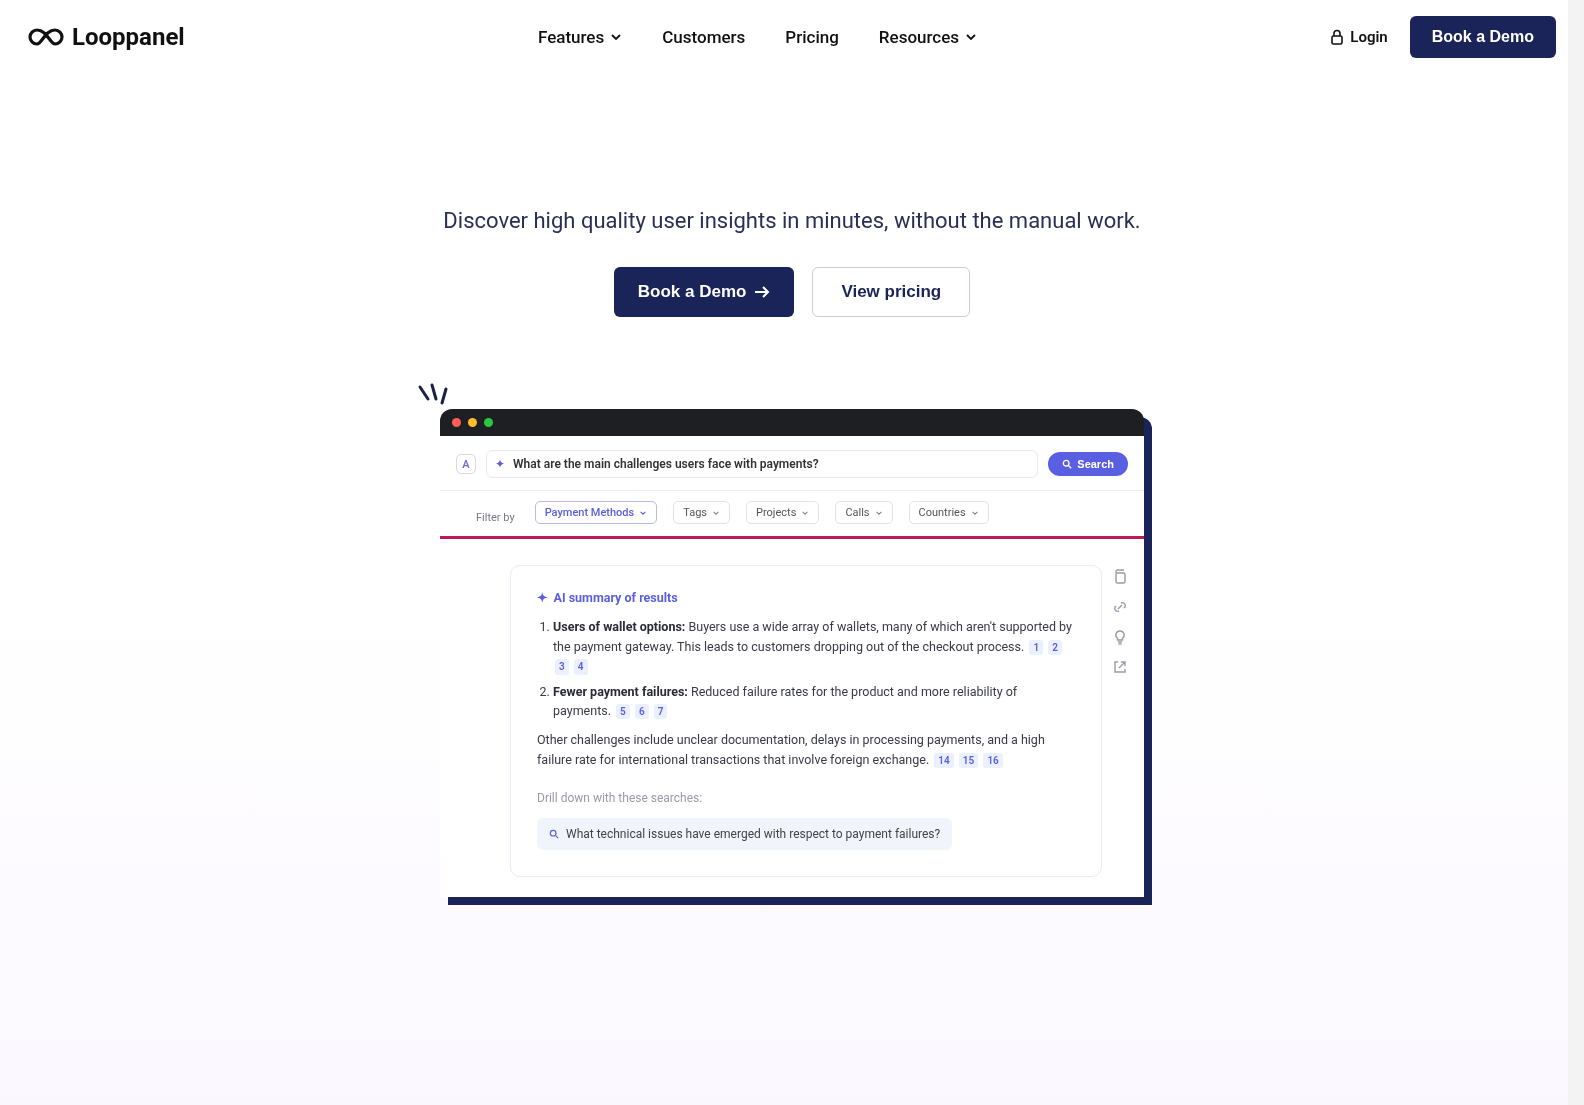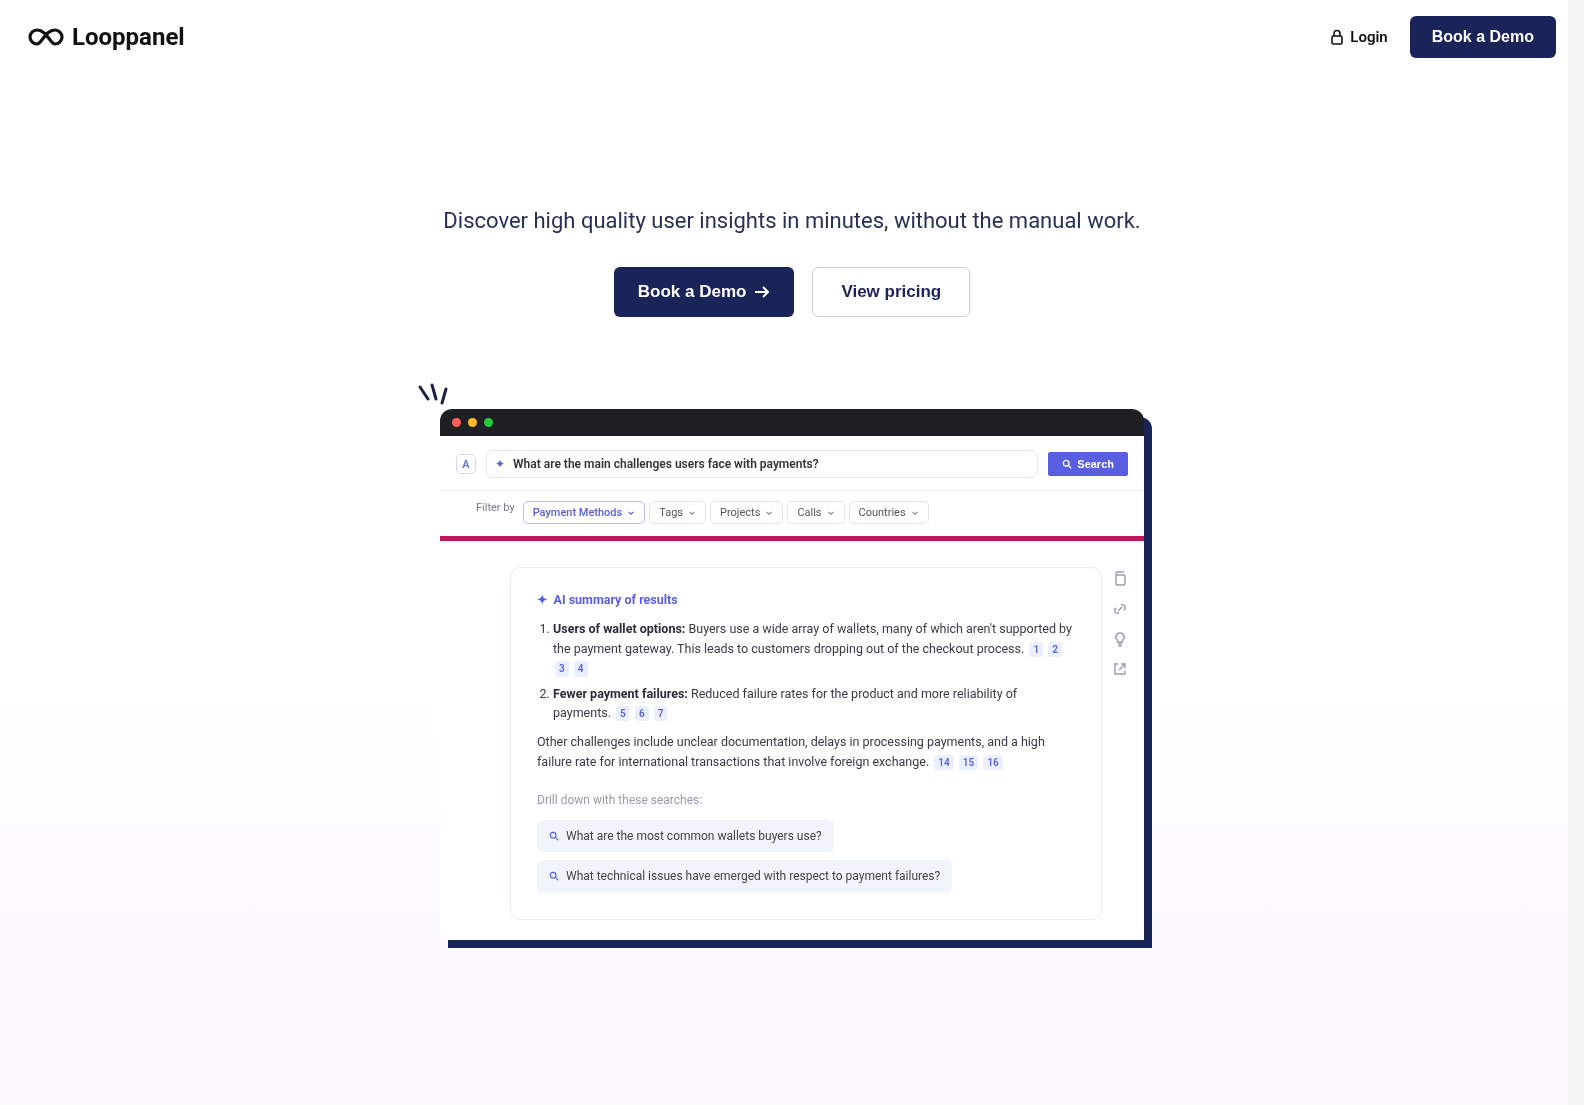--- a/index.html
+++ b/index.html
@@ -59,24 +59,24 @@
 .dot { width:9px; height:9px; border-radius:50%; }
 .dot.r{background:#ff5f56;} .dot.y{background:#ffbd2e;} .dot.g{background:#27c93f;}
 .app { background:#fff; font-size:12px; color:#333; }
 
 
 .app-top { display:flex; align-items:center; gap:10px; padding:14px 16px 12px; border-bottom:1px solid #eee; }
 .a-chip { width:20px; height:20px; border:1px solid #d8d8e8; border-radius:5px; display:flex; align-items:center; justify-content:center; font-size:11px; font-weight:600; color:#6b6fd6; }
 .search-row { flex:1; display:flex; align-items:center; gap:8px; border:1px solid #e8e8f4; border-radius:6px; padding:6px 8px; }
 .sparkle-small { color:#5a5ee0; font-size:12px; }
 .search-row .query { font-weight:600; color:#333; font-size:12px; }
-.search-btn { background:#5a5ee0; color:#fff; border:none; border-radius:2px; padding:6px 14px; font-size:11px; font-weight:600; display:flex; align-items:center; gap:5px; cursor:pointer; }
-
-
-.filters { display:flex; align-items:flex-start; gap:4px; padding:10px 18px 12px 36px; border-bottom:5px solid #be185d; font-size:11px; color:#7a7a8a; }
+.search-btn { background:#5a5ee0; color:#fff; border:none; border-radius:12px; padding:6px 14px; font-size:11px; font-weight:600; display:flex; align-items:center; gap:5px; cursor:pointer; }
+
+
+.filters { display:flex; align-items:flex-end; gap:16px; padding:10px 18px 12px 36px; border-bottom:3px solid #be185d; font-size:11px; color:#7a7a8a; }
 .filter-label { margin-right:4px; }
 .filter-chip { border:1px solid #e2e2ee; border-radius:5px; padding:4px 9px; display:flex; align-items:center; gap:5px; color:#555; cursor:pointer; font-size:11px; }
 .filter-chip.active { border-color:#b9bcea; color:#5a5ee0; font-weight:500; }
 
 
 .app-body { display:flex; padding:26px 16px 20px 70px; gap:10px; }
 .summary-card { flex:1; border:1px solid #eceaf6; border-radius:10px; padding:22px 26px 18px; font-size:12.5px; color:#3a3a48; line-height:1.55; }
 .summary-title { color:#5a5ee0; font-weight:700; font-size:12.5px; display:flex; align-items:center; gap:6px; margin-bottom:10px; }
 .summary-card p { margin-bottom:12px; }
 .summary-card ol { margin:0 0 10px 16px; }
@@ -95,20 +95,40 @@
 <body>
 
 <div class="page">
 
   <nav class="nav">
     <div class="logo">
       <svg width="36" height="20" viewBox="0 0 36 20" fill="none" stroke="#111" stroke-width="3.2">
         <path d="M9 3a7 7 0 1 0 0 14c5 0 8-14 18-14a7 7 0 1 1 0 14c-5 0-8-14-18-14Z" stroke-linecap="round"></path>
       </svg>
       <span>Looppanel</span>
+    </div>
+    <div class="nav-center">
+      <div class="nav-link">
+        <span>Features</span>
+        <svg class="chevron" viewBox="0 0 12 12" fill="none" stroke="#111" stroke-width="1.8">
+            <path d="M2 4l4 4 4-4"></path>
+          </svg>
+      </div>
+      <div class="nav-link">
+        <span>Customers</span>
+      </div>
+      <div class="nav-link">
+        <span>Pricing</span>
+      </div>
+      <div class="nav-link">
+        <span>Resources</span>
+        <svg class="chevron" viewBox="0 0 12 12" fill="none" stroke="#111" stroke-width="1.8">
+            <path d="M2 4l4 4 4-4"></path>
+          </svg>
+      </div>
     </div>
     <div class="nav-right">
       <div class="login-link">
         <svg class="lock" viewBox="0 0 14 16" fill="none" stroke="#111" stroke-width="1.6">
             <rect x="2" y="7" width="10" height="8" rx="1.5"></rect>
             <path d="M4 7V4.5a3 3 0 0 1 6 0V7"></path>
           </svg>
         <span>Login</span>
       </div>
       <button class="cta-btn">Book a Demo</button>
@@ -215,27 +235,20 @@
               <span class="cite">14</span>
               <span class="cite">15</span>
               <span class="cite">16</span>
             </p>
             <div class="drill-label">Drill down with these searches:</div>
             <div class="drill-chip">
               <svg class="tiny-search" viewBox="0 0 12 12" fill="none" stroke="#5a5ee0" stroke-width="1.4">
                   <circle cx="5" cy="5" r="3.4"></circle>
                   <path d="M8 8l3 3"></path>
                 </svg>
-              <span>What are the most common wallets buyers use?</span>
-            </div>
-            <div class="drill-chip">
-              <svg class="tiny-search" viewBox="0 0 12 12" fill="none" stroke="#5a5ee0" stroke-width="1.4">
-                  <circle cx="5" cy="5" r="3.4"></circle>
-                  <path d="M8 8l3 3"></path>
-                </svg>
               <span>What technical issues have emerged with respect to payment failures?</span>
             </div>
           </div>
 
           <div class="side-actions">
             <svg class="ic" viewBox="0 0 16 16" fill="none" stroke="currentColor" stroke-width="1.4">
                 <rect x="4" y="4" width="9" height="10" rx="1.5"></rect>
                 <path d="M4 4V2.5A1.5 1.5 0 0 1 5.5 1H12"></path>
               </svg>
             <svg class="ic" viewBox="0 0 16 16" fill="none" stroke="currentColor" stroke-width="1.4">

